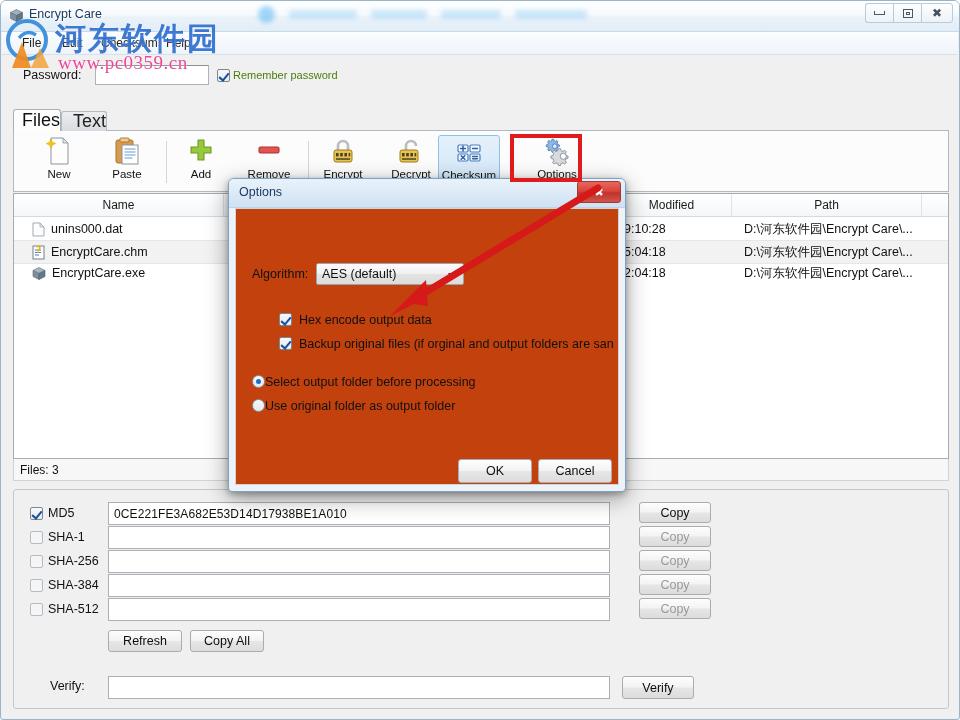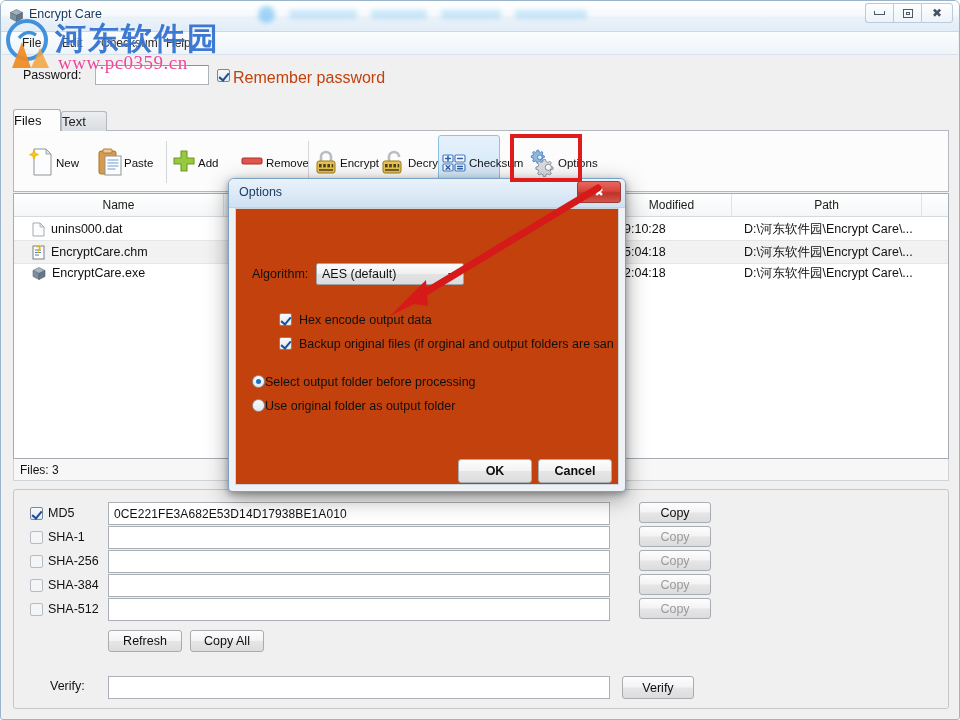--- a/index.html
+++ b/index.html
@@ -61,21 +61,21 @@
   }
 
   
   .pwd-label{position:absolute;left:22px;top:67px;font-size:12.5px;color:#111;}
   .pwd-input{
     position:absolute;left:94px;top:64px;width:114px;height:20px;
     background:#fff;border:1px solid #aeb3b9;border-top-color:#8d9299;
     box-sizing:border-box;
   }
   .rem-box{position:absolute;left:216px;top:68px;}
-  .rem-label{position:absolute;left:232px;top:68px;font-size:16px;color:#c2410c;}
+  .rem-label{position:absolute;left:232px;top:68px;font-size:11px;color:#4d7c0f;}
 
   
   .cb{
     width:13px;height:13px;box-sizing:border-box;
     border:1px solid #7b8794;background:linear-gradient(to bottom,#f6f8fa,#e6ebf0);
     display:inline-block;position:relative;border-radius:2px;
   }
   .cb.on:after{
     content:"";position:absolute;left:3px;top:1px;width:4px;height:8px;
     border:solid #1a4f9c;border-width:0 2px 2px 0;transform:rotate(40deg);
@@ -89,35 +89,35 @@
   .rb.on:after{
     content:"";position:absolute;left:3px;top:3px;width:5px;height:5px;border-radius:50%;
     background:#1e6fc4;
   }
 
   
   .tabstrip{position:absolute;left:12px;top:108px;width:936px;height:22px;}
   .tab{
     position:absolute;top:0;height:22px;box-sizing:border-box;
     border:1px solid #b3b9bf;border-bottom:none;border-radius:3px 3px 0 0;
-    font-size:13px;color:#111;
-    display:flex;align-items:center;justify-content:flex-start;
+    font-size:18px;color:#111;
+    display:flex;align-items:center;justify-content:flex-end;
   }
   .tab.active{background:#fdfdfd;border-color:#a9b0b7;z-index:3;}
   .tab.inactive{background:linear-gradient(to bottom,#eceef0,#d8dce0);color:#222;z-index:2;top:2px;height:20px;}
 
   .tabpanel{
     position:absolute;left:12px;top:129px;width:936px;height:62px;
     background:#fcfcfc;border:1px solid #b3b9bf;box-sizing:border-box;
   }
 
   
   .tb-item{
     position:absolute;top:4px;width:62px;height:54px;
-    display:flex;flex-direction:row;align-items:center;justify-content:flex-start;
+    display:flex;flex-direction:column;align-items:center;justify-content:flex-start;
     box-sizing:border-box;
   }
   .tb-ico{height:32px;display:flex;align-items:center;justify-content:center;}
   .tb-lbl{font-size:11.5px;color:#111;margin-top:1px;}
   .tb-sep{position:absolute;top:10px;width:1px;height:42px;background:#d3d7db;}
   .tb-item.sel{
     background:linear-gradient(to bottom,#e5f1fb,#cfe6f8);
     border:1px solid #8fc2e8;border-radius:3px;
   }
 
@@ -207,21 +207,21 @@
   .alg-sel{
     position:absolute;left:80px;top:54px;width:148px;height:22px;
     background:linear-gradient(to bottom,#fcfcfc 0%,#f0f0f0 48%,#e3e3e3 52%,#dcdcdc 100%);
     border:1px solid #9ea3a9;box-sizing:border-box;border-radius:2px;
     display:flex;align-items:center;padding-left:5px;font-size:12.5px;color:#111;
   }
   .alg-arrow{position:absolute;right:7px;top:9px;width:0;height:0;
     border-left:4px solid transparent;border-right:4px solid transparent;border-top:5px solid #2a2a2a;}
   .dlg-cb-row{position:absolute;left:16px;font-size:12.5px;color:#111;display:flex;align-items:flex-start;gap:7px;margin-left:27px;}
   .dlg-rb-row{position:absolute;left:16px;font-size:12.5px;color:#111;display:flex;align-items:flex-start;gap:0;}
-  .dlg-btn{position:absolute;width:74px;height:24px;font-weight:bold;}
+  .dlg-btn{position:absolute;width:74px;height:24px;}
 
   
   .anno-rect{
     position:absolute;left:510px;top:134px;width:72px;height:48px;
     border:4px solid #e01b1b;box-sizing:border-box;z-index:60;
   }
   .anno-arrow{position:absolute;left:380px;top:180px;z-index:61;pointer-events:none;}
 
   
   .wm{position:absolute;z-index:80;pointer-events:none;}

